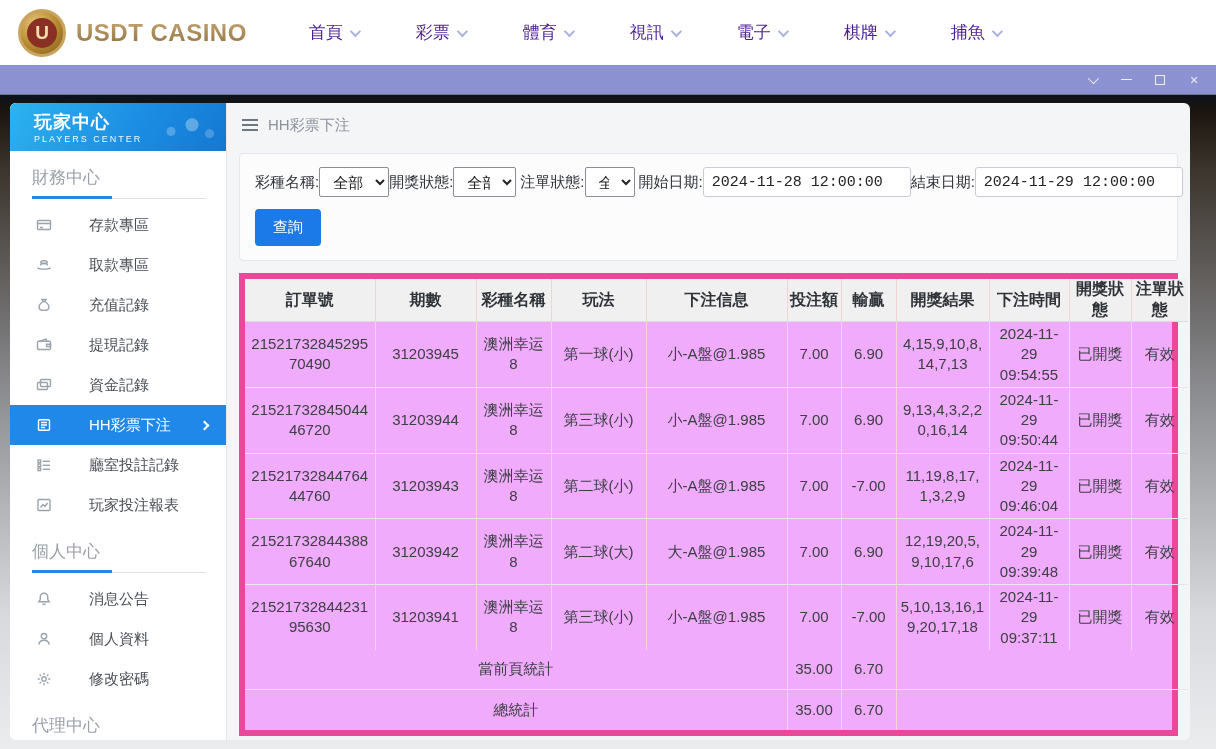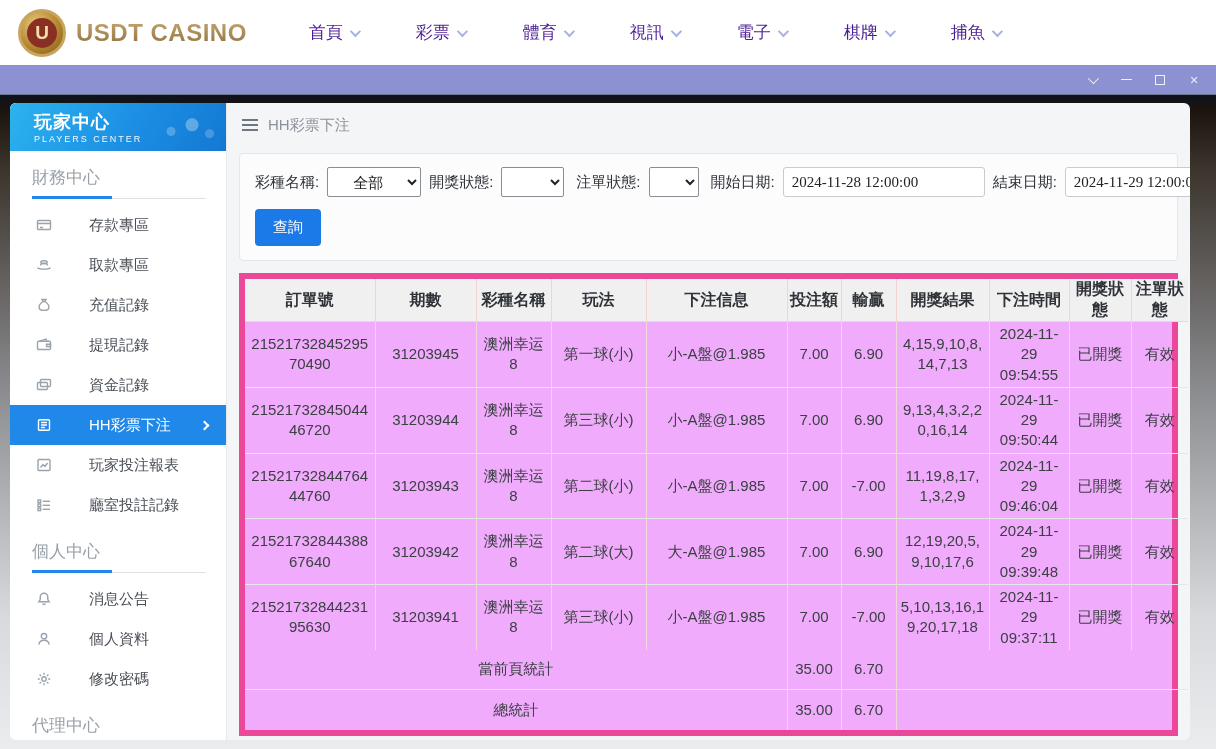--- a/index.html
+++ b/index.html
@@ -60,27 +60,27 @@
     border-right:2px solid #fff; border-top:2px solid #fff; transform:rotate(45deg); }
 
   
   .content { flex:1; display:flex; flex-direction:column; overflow:hidden; }
   .breadcrumb { height:44px; display:flex; align-items:center; gap:9px; padding:0 14px; flex:none; }
   .breadcrumb svg { stroke:#6e7781; stroke-width:1.8; }
   .breadcrumb .bc-title { font-size:15px; color:#8b929b; }
 
   .filterbox { margin:6px 12px 0 12px; background:#fcfcfd; border:1px solid #e3e6ea; border-radius:4px;
     padding:13px 15px 14px 15px; flex:none; }
-  .filter-row { display:flex; align-items:center; gap:8px; flex-wrap:nowrap; }
+  .filter-row { display:flex; align-items:center; flex-wrap:nowrap; }
   .f-label { font-size:15px; color:#2f3338; white-space:nowrap; }
   .filterbox select { height:30px; border:1px solid #888d96; border-radius:2px; background:#fff;
-    font-size:15px; color:#222; padding:0 21px; font-family:inherit; }
+    font-size:15px; color:#222; padding:0 9px; font-family:inherit; }
   .sel-lottery { width:117px; } .sel-draw { width:63px; margin-right:4px;} .sel-order { width:50px; margin-right:4px;}
   .f-date { width:216px; height:30px; border:1px solid #c8ccd2; border-radius:3px; font-size:15px;
-    color:#222; padding:4px 8px; font-family:Liberation Serif, serif; }
+    color:#222; padding:4px 8px; font-family:Liberation Mono, monospace; }
   .btn-search { margin-top:12px; background:#1b79e8; color:#fff; border:none; border-radius:4px;
     font-size:15px; padding:9px 18px; cursor:pointer; font-family:inherit; }
 
   .tablebox { margin:12px 12px 0 12px; background:#f0abfc; border:6px solid #ec4899; flex:none; }
   table { width:100%; border-collapse:collapse; table-layout:fixed; }
   th { height:40px; background:#f0f0f1; font-size:16px; color:#2f3338; font-weight:bold;
     border-left:1px solid #f0d4d4; border-bottom:1px solid #dcdcdc; padding:0 2px; }
   th:first-child { border-left:none; }
   td { height:57px; text-align:center; font-size:15px; color:#3c4043; border-left:1px solid #f2d9d9;
     border-top:1px solid #e6e7e9; padding:2px 3px; line-height:1.35; }
@@ -196,35 +196,35 @@
             <div class="side-item active">
               <svg width="16" height="16" viewBox="0 0 16 16">
                 <rect x="2.5" y="2.8" width="11" height="10.5" rx="1"></rect>
                 <path d="M5 5.5h6M5 8h6M5 10.5h4"></path>
               </svg>
               <span>HH彩票下注</span>
               <span class="chev-right"></span>
             </div>
             <div class="side-item">
               <svg width="16" height="16" viewBox="0 0 16 16">
-                <rect x="2" y="2.5" width="12" height="11" rx="1"></rect>
-                <path d="M4.5 10.5l2.5-3 2 2 2.5-3.5"></path>
-              </svg>
-              <span>玩家投注報表</span>
-            </div>
-            <div class="side-item">
-              <svg width="16" height="16" viewBox="0 0 16 16">
                 <rect x="2" y="3" width="2.6" height="2.6"></rect>
                 <path d="M6.6 4.3H14"></path>
                 <rect x="2" y="7" width="2.6" height="2.6"></rect>
                 <path d="M6.6 8.3H14"></path>
                 <rect x="2" y="11" width="2.6" height="2.6"></rect>
                 <path d="M6.6 12.3H14"></path>
               </svg>
               <span>廳室投註記錄</span>
+            </div>
+            <div class="side-item">
+              <svg width="16" height="16" viewBox="0 0 16 16">
+                <rect x="2" y="2.5" width="12" height="11" rx="1"></rect>
+                <path d="M4.5 10.5l2.5-3 2 2 2.5-3.5"></path>
+              </svg>
+              <span>玩家投注報表</span>
             </div>
           </div>
           <div>
             <div class="side-title">個人中心</div>
             <div class="side-underline"></div>
             <div class="side-item">
               <svg width="16" height="16" viewBox="0 0 16 16">
                 <path d="M8 2.2a3.8 3.8 0 0 0-3.8 3.8v2.6L2.8 10.8h10.4L11.8 8.6V6A3.8 3.8 0 0 0 8 2.2z"></path>
                 <path d="M6.6 12.6a1.5 1.5 0 0 0 2.8 0"></path>
               </svg>

